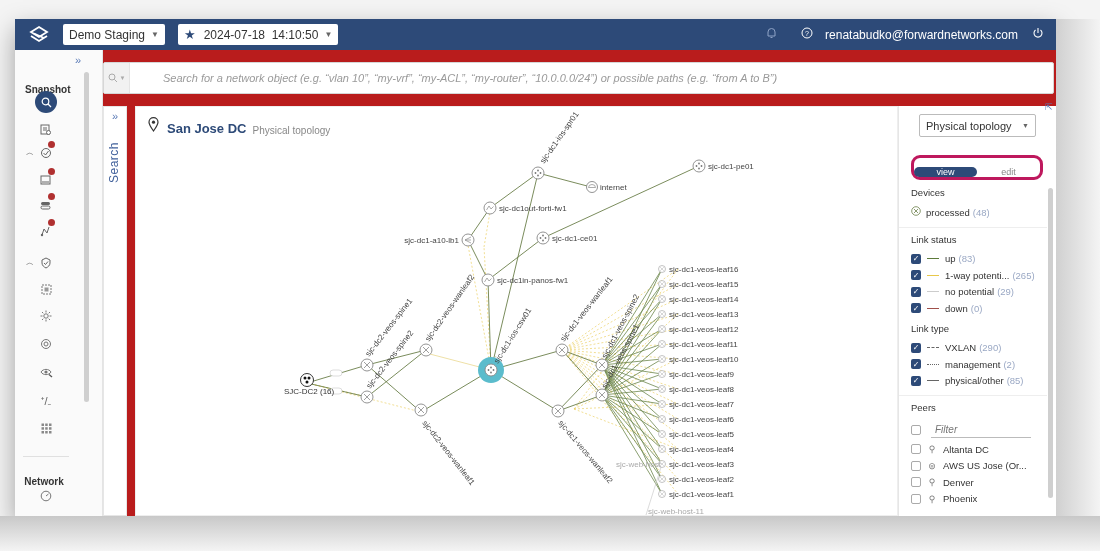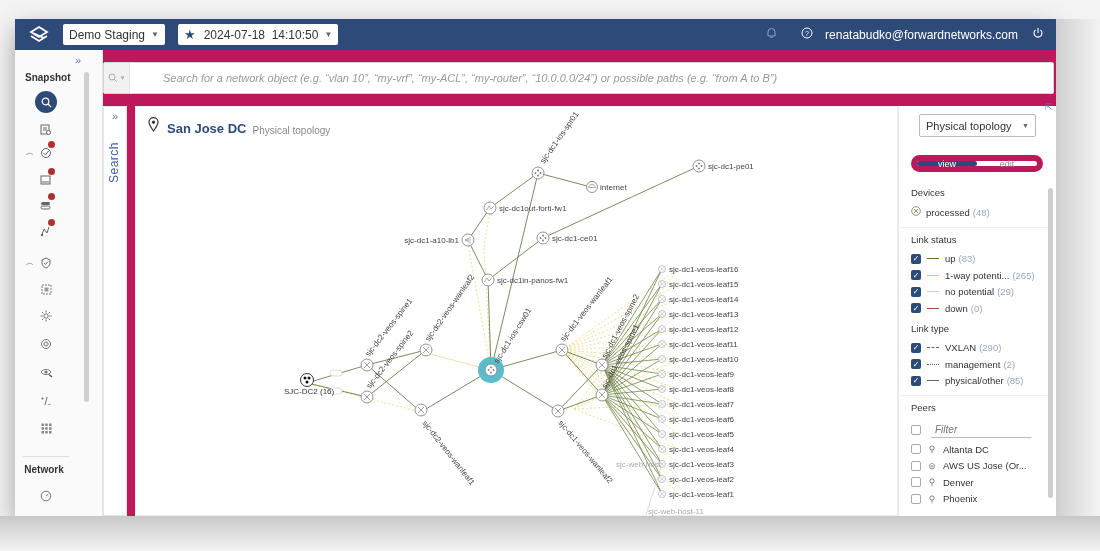--- a/index.html
+++ b/index.html
@@ -1,32 +1,32 @@
 <!DOCTYPE html>
 <html><head>
 <meta charset="utf-8">
 <style>
   * { box-sizing: border-box; margin: 0; padding: 0; }
   html, body { width: 1100px; height: 551px; overflow: hidden; background: #f4f4f4; font-family: "Liberation Sans", sans-serif; }
-  .app { position: absolute; left: 15px; top: 19px; width: 1041px; height: 497px; background: #be185d; box-shadow: 0 10px 24px rgba(0,0,0,0.35); overflow: hidden; }
+  .app { position: absolute; left: 15px; top: 19px; width: 1041px; height: 497px; background: #b91c1c; box-shadow: 0 10px 24px rgba(0,0,0,0.35); overflow: hidden; }
   .bottom-fade { position: absolute; left: 0; top: 516px; width: 1100px; height: 35px; background: linear-gradient(#c8c8c8, #f4f4f4); }
   .right-fade { position: absolute; left: 1056px; top: 19px; width: 44px; height: 497px; background: linear-gradient(90deg, #d0d0d0, #f4f4f4); }
 
   .topbar { height: 31px; background: #2d4a78; display: flex; align-items: center; color: #fff; font-size: 12px; }
   .logo { width: 48px; display: flex; justify-content: center; }
   .dd { background: #fff; color: #333; border-radius: 2px; height: 21px; display: flex; align-items: center; padding: 0 6px; margin-right: 13px; font-size: 12px; }
   .dd .caret { margin-left: 6px; font-size: 8px; color: #666; }
   .dd .star { color: #2d4a78; margin-right: 8px; font-size: 13px; }
   .topbar .spacer { flex: 1; }
   .top-icon { margin: 0 12px; font-size: 12px; color: #dfe6f2; }
   .user { margin-right: 14px; font-size: 12px; }
 
   .leftnav { position: absolute; left: 0; top: 31px; width: 88px; height: 466px; background: #fafafa; border-right: 1px solid #e4e4e4; }
   .leftnav .collapse { position: absolute; left: 60px; top: 4px; color: #5b7bb7; font-size: 11px; }
-  .leftnav .sec-title { position: absolute; left: 10px; font-size: 10px; color: #333; font-weight: bold; width: 40px; text-align: center; }
+  .leftnav .sec-title { position: absolute; left: 10px; font-size: 10px; color: #333; font-weight: bold; width: 40px; text-align: center; margin-top: 12px; }
   .nav-icon { position: absolute; left: 21px; width: 20px; height: 20px; display: flex; align-items: center; justify-content: center; color: #666; font-size: 11px; }
   .nav-icon.active { left: 20px; width: 22px; height: 22px; border-radius: 50%; background: #2d4a78; color: #fff; }
   .nav-caret { position: absolute; left: 11px; font-size: 8px; color: #666; }
   .badge { position: absolute; top: -2px; right: 1px; width: 7px; height: 7px; border-radius: 50%; background: #b03030; }
   .leftnav .scroll { position: absolute; left: 69px; top: 22px; width: 5px; height: 330px; background: #cfcfcf; border-radius: 3px; }
   .leftnav .divider { position: absolute; left: 8px; top: 437px; width: 46px; height: 1px; background: #e0e0e0; }
 
   .search { position: absolute; left: 88px; top: 43px; width: 951px; height: 32px; border: 1px solid #d6d6d6; border-radius: 2px; display: flex; align-items: center; background: #fff; }
   .search .sbtn { width: 26px; height: 30px; background: #f1f1f1; display: flex; align-items: center; justify-content: center; color: #aaa; font-size: 10px; border-right: 1px solid #e4e4e4; }
   .search input { border: none; outline: none; flex: 1; height: 28px; padding-left: 10px; font-size: 11px; font-style: italic; color: #999; font-family: "Liberation Sans", sans-serif; background: transparent; margin-left: 23px; }
@@ -41,21 +41,21 @@
   .canvas .title .pin { margin-right: 8px; }
   .canvas .title .name { font-size: 13px; font-weight: bold; color: #2d4a78; margin-right: 6px; }
   .canvas .title .sub { font-size: 10px; color: #888; }
   .topo { position: absolute; left: 0; top: 0; }
   .topo text { font-family: "Liberation Sans", sans-serif; font-size: 8px; fill: #444; }
 
   .rpanel { position: absolute; left: 883px; top: 87px; width: 158px; height: 410px; background: #fff; border-left: 1px solid #e6e6e6; }
   .rpanel .pin-btn { position: absolute; left: 146px; top: -4px; font-size: 9px; color: #5b7bb7; }
   .rpanel .sel { position: absolute; left: 20px; top: 8px; width: 117px; height: 23px; border: 1px solid #bbb; border-radius: 2px; font-size: 11px; color: #333; display: flex; align-items: center; padding-left: 6px; }
   .rpanel .sel .caret { position: absolute; right: 6px; font-size: 7px; color: #666; }
-  .toggle { position: absolute; left: 12px; top: 49px; width: 132px; height: 17px; border: 6px solid #be185d; border-radius: 9px; display: flex; font-size: 9px; }
+  .toggle { position: absolute; left: 12px; top: 49px; width: 132px; height: 25px; border: 3px solid #be185d; border-radius: 9px; display: flex; font-size: 9px; align-items: flex-end; }
   .toggle .opt { flex: 1; display: flex; align-items: center; justify-content: center; color: #888; }
   .toggle .opt.on { background: #2d4a78; color: #fff; border-radius: 9px; }
   .rpanel .body { position: absolute; left: 0; top: 75px; width: 148px; height: 335px; overflow: hidden; }
   .rpanel .vscroll { position: absolute; left: 149px; top: 82px; width: 5px; height: 310px; background: #cfcfcf; border-radius: 3px; }
   .section { padding: 6px 0 6px 12px; border-bottom: 1px solid #eee; }
   .section .h { font-size: 9.5px; color: #333; margin-bottom: 6px; }
   .row { display: flex; align-items: center; height: 16.5px; font-size: 9.5px; color: #333; }
   .cb { width: 10px; height: 10px; border-radius: 2px; background: #2d4a78; display: flex; align-items: center; justify-content: center; color: #fff; font-size: 8px; margin-right: 6px; }
   .cb.empty { background: #fff; border: 1px solid #aaa; }
   .swatch { width: 12px; height: 0; margin-right: 6px; }

